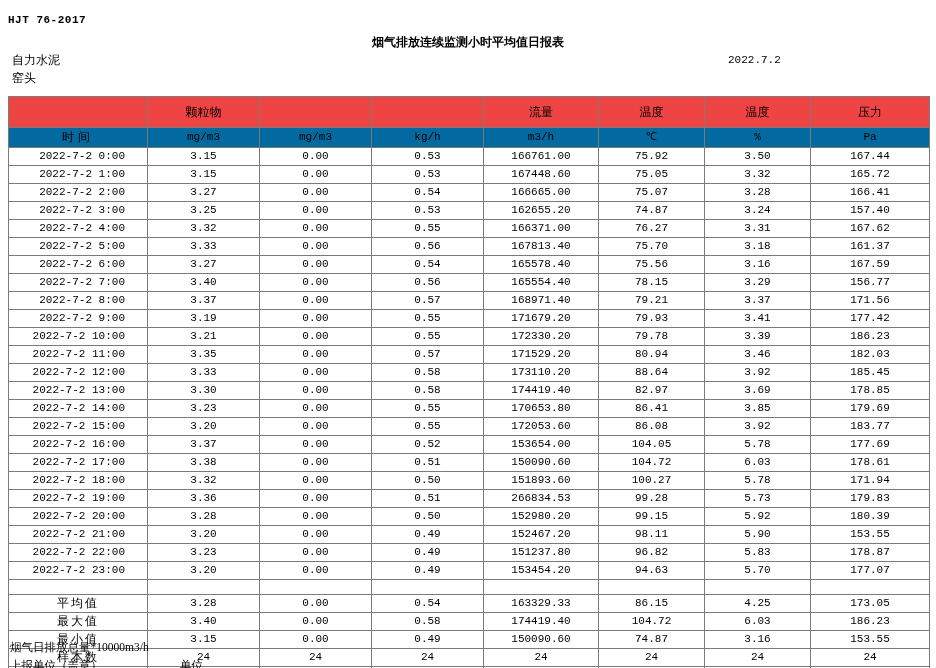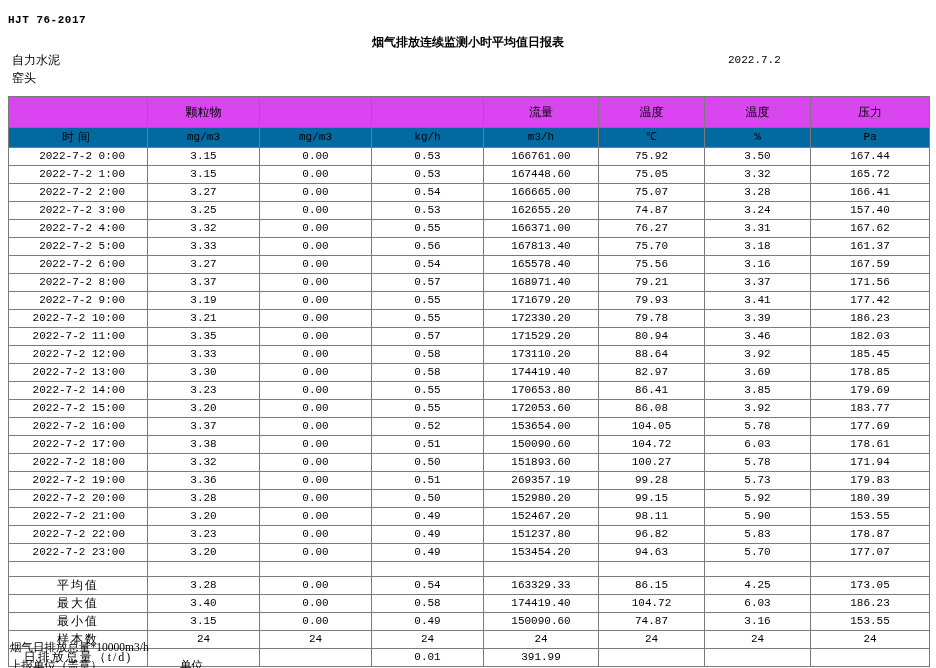--- a/index.html
+++ b/index.html
@@ -84,21 +84,21 @@
   td.cflow { width: 114px; }
   td.ctemp { width: 105px; }
   td.cmoist { width: 105px; }
   td.cpress { width: 118px; }
 
   tr.hdr-names td {
     height: 30px;
     line-height: 30px;
     font-family: "Liberation Serif", serif;
     font-size: 12px;
-    background: #d946ef;
+    background: #ef4444;
   }
   tr.hdr-units td {
     background: #0369a1;
     height: 19px;
     line-height: 19px;
   }
   tr.hdr-units td.c0 {
     font-family: "Liberation Serif", serif;
     font-size: 12px;
     letter-spacing: 4px;
@@ -234,20 +234,30 @@
           <td class="c0">2022-7-2 6:00</td>
           <td class="cdata">3.27</td>
           <td class="cdata">0.00</td>
           <td class="cdata">0.54</td>
           <td class="cflow">165578.40</td>
           <td class="ctemp">75.56</td>
           <td class="cmoist">3.16</td>
           <td class="cpress">167.59</td>
         </tr>
         <tr class="data">
+          <td class="c0">2022-7-2 7:00</td>
+          <td class="cdata">3.40</td>
+          <td class="cdata">0.00</td>
+          <td class="cdata">0.56</td>
+          <td class="cflow">165554.40</td>
+          <td class="ctemp">78.15</td>
+          <td class="cmoist">3.29</td>
+          <td class="cpress">156.77</td>
+        </tr>
+        <tr class="data">
           <td class="c0">2022-7-2 8:00</td>
           <td class="cdata">3.37</td>
           <td class="cdata">0.00</td>
           <td class="cdata">0.57</td>
           <td class="cflow">168971.40</td>
           <td class="ctemp">79.21</td>
           <td class="cmoist">3.37</td>
           <td class="cpress">171.56</td>
         </tr>
         <tr class="data">
@@ -348,21 +358,21 @@
           <td class="cflow">151893.60</td>
           <td class="ctemp">100.27</td>
           <td class="cmoist">5.78</td>
           <td class="cpress">171.94</td>
         </tr>
         <tr class="data">
           <td class="c0">2022-7-2 19:00</td>
           <td class="cdata">3.36</td>
           <td class="cdata">0.00</td>
           <td class="cdata">0.51</td>
-          <td class="cflow">269357.19</td>
+          <td class="cflow">266834.53</td>
           <td class="ctemp">99.28</td>
           <td class="cmoist">5.73</td>
           <td class="cpress">179.83</td>
         </tr>
         <tr class="data">
           <td class="c0">2022-7-2 20:00</td>
           <td class="cdata">3.28</td>
           <td class="cdata">0.00</td>
           <td class="cdata">0.50</td>
           <td class="cflow">152980.20</td>

